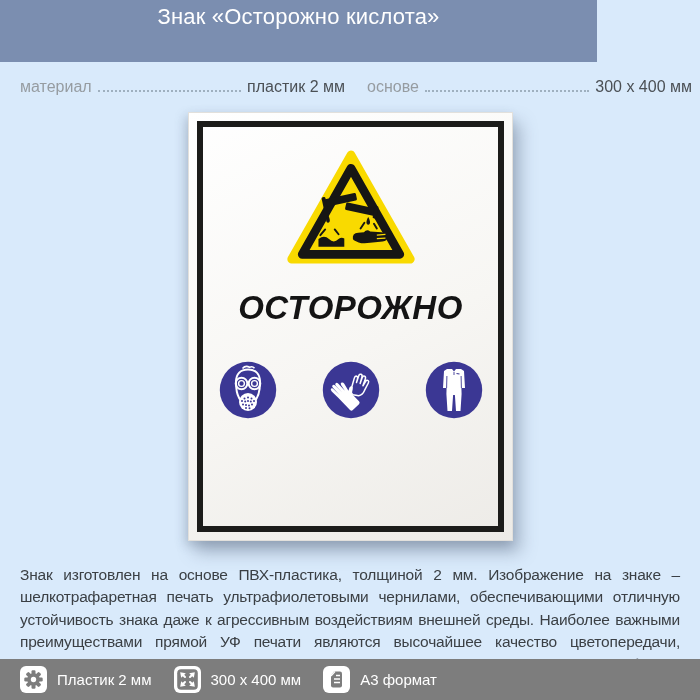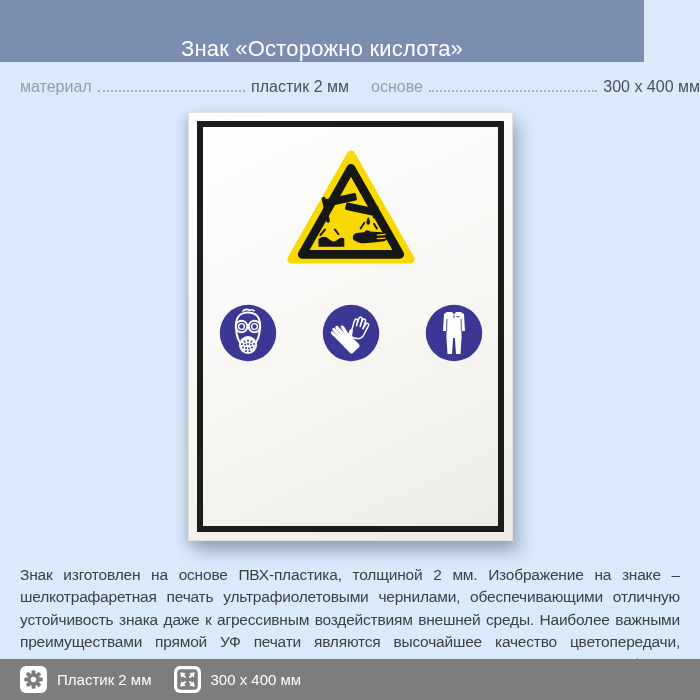--- a/index.html
+++ b/index.html
@@ -1,23 +1,23 @@
 <!DOCTYPE html>
 <html><head>
 <meta charset="utf-8">
 <style>
   html,body{margin:0;padding:0;}
   body{width:700px;height:700px;overflow:hidden;font-family:"Liberation Sans",sans-serif;background:#d9eafb;position:relative;}
 
   
-  .topbar{position:absolute;top:0;left:0;width:644px;height:62px;background:#7b8eb0;display:flex;align-items:flex-end;justify-content:center;}
+  .topbar{position:absolute;top:0;left:0;width:597px;height:62px;background:#7b8eb0;display:flex;align-items:flex-start;justify-content:center;}
   .topbar h1{margin:0;padding-top:4px;color:#fff;font-size:22px;font-weight:400;letter-spacing:.2px;}
 
   
-  .specs{position:absolute;top:68px;left:0;width:700px;display:flex;gap:22px;padding:0 0 0 20px;box-sizing:border-box;}
+  .specs{position:absolute;top:68px;left:0;width:700px;display:flex;gap:22px;padding:0 8px 0 20px;box-sizing:border-box;}
   .spec{flex:1;display:flex;align-items:flex-end;font-size:16px;height:28px;}
   .spec .lbl{color:#969ca1;}
   .spec .leader{flex:1;border-bottom:2px dotted #9fb0bf;margin:0 6px 4px 6px;}
   .spec .val{color:#4b5055;white-space:nowrap;}
 
   
   .sign-card{position:absolute;left:188px;top:112px;width:325px;height:429px;
     background:linear-gradient(155deg,#ffffff 0%,#f7f6f3 55%,#edebe7 100%);
     box-shadow:7px 11px 16px rgba(80,95,120,.40), -3px 4px 10px rgba(80,95,120,.25);
     border:1px solid #e2e0dc;box-sizing:border-box;}
@@ -83,20 +83,21 @@
           <path d="M53,87 L57,92"></path>
         <path d="M80,86 L84,80"></path>
           <path d="M94,81 L97,86"></path>
       </g>
       <g stroke="#f9da00" stroke-width="1.3">
         <path d="M97,93 L106,92"></path>
           <path d="M97,96.5 L106,96"></path>
       </g>
     </svg>
 
+    <div class="sign-text line1">ОСТОРОЖНО</div>
 
     <div class="ppe-row">
 
       <svg width="58" height="58" viewBox="0 0 58 58">
         <circle cx="29" cy="29" r="28.2" fill="#3b3794"></circle>
         <g stroke="#fff" fill="none" stroke-width="2">
           <path d="M29,8.5 C21.5,8.5 17,13 17,21 C17,33.5 20.5,42 29,42 C37.5,42 41,33.5 41,21 C41,13 36.5,8.5 29,8.5 Z"></path>
         </g>
         <path d="M23.5,7.5 q3,-3.5 7,-1.2 q3,-1.5 5,1" stroke="#fff" stroke-width="1.6" fill="none"></path>
         <circle cx="22.5" cy="22.5" r="5.8" fill="none" stroke="#fff" stroke-width="2"></circle>
@@ -197,13 +198,27 @@
           <polygon points="6.2,6.2 11.8,7.2 7.2,11.8"></polygon>
           <polygon points="20.8,6.2 15.2,7.2 19.8,11.8"></polygon>
           <polygon points="6.2,20.8 11.8,19.8 7.2,15.2"></polygon>
           <polygon points="20.8,20.8 15.2,19.8 19.8,15.2"></polygon>
         </g>
       </svg>
     </span>
     <span class="ftext">300 x 400 мм</span>
   </div>
 
+  <div class="fitem">
+    <span class="ficon">
+      <svg width="27" height="27" viewBox="0 0 27 27">
+        <path fill="#7d7d7d" d="M11,5.5 h6 a2,2 0 0 1 2,2 v12 a2,2 0 0 1 -2,2 h-7 a2,2 0 0 1 -2,-2 v-10 z"></path>
+        <path d="M8,10 L12,5.5" stroke="#fff" stroke-width="1.2" fill="none"></path>
+        <g stroke="#fff" stroke-width="1.5">
+          <line x1="13" y1="9.5" x2="17" y2="9.5"></line>
+          <line x1="11" y1="13" x2="17" y2="13"></line>
+          <line x1="11" y1="16.5" x2="17" y2="16.5"></line>
+        </g>
+      </svg>
+    </span>
+    <span class="ftext">А3 формат</span>
+  </div>
 </div>
 
 </body></html>

